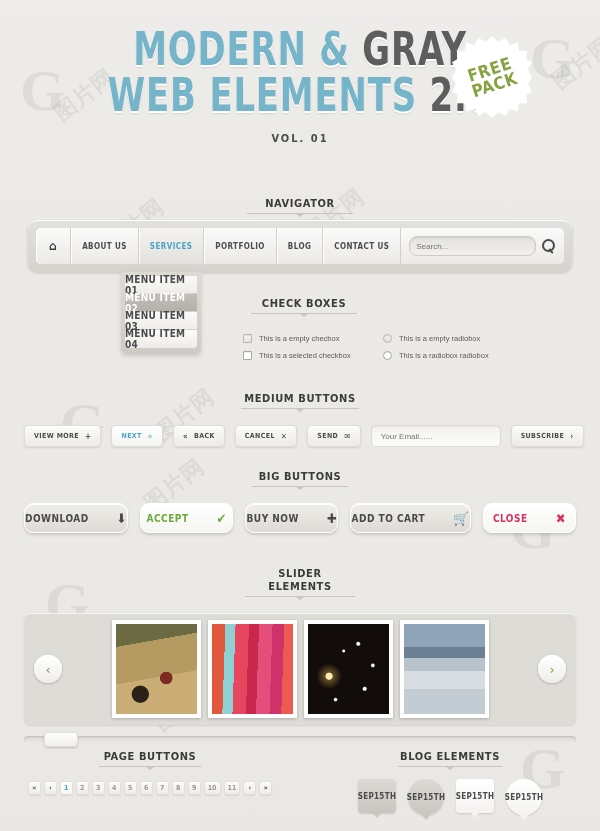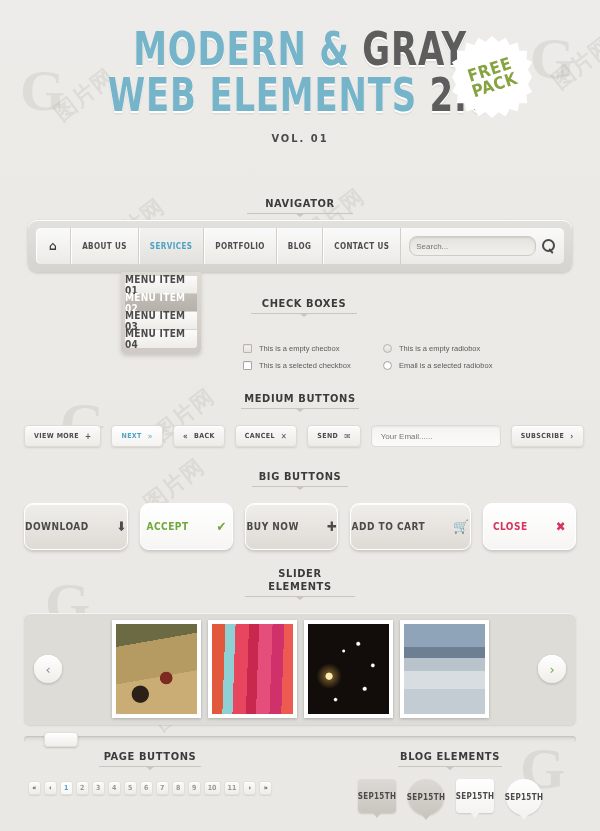--- a/index.html
+++ b/index.html
@@ -155,21 +155,21 @@
     font-weight: bold; font-size: 10px; letter-spacing: .3px;
     color: #4b4b4b; text-transform: uppercase;
     background: linear-gradient(180deg,#fbfbfa,#eeecE8);
     border-bottom: 1px solid #d6d2cb;
   }
   .dd-item.active { background: linear-gradient(180deg,#c2beb7,#b5b1aa); color: #fff; }
   .dd-item:last-child { border-bottom: none; border-radius: 0 0 3px 3px; }
 
   
   #checkboxes { position: absolute; left: 243px; top: 293px; width: 310px; }
-  .cb-grid { margin-top: 30px; display: grid; grid-template-columns: 140px 1fr; row-gap: 8px; }
+  .cb-grid { margin-top: 20px; display: grid; grid-template-columns: 140px 1fr; row-gap: 8px; }
   .cb-row { display: flex; align-items: center; gap: 7px; }
   .cb-row .lab { font-size: 7.5px; color: #5b5b5b; font-family: "Liberation Sans", sans-serif; }
   .box {
     width: 9px; height: 9px; flex: none;
     border: 1px solid #b9b5ae; border-radius: 1px;
     background: linear-gradient(180deg,#f6f5f3,#e4e2dd);
     box-shadow: inset 0 1px 1px rgba(0,0,0,.07);
   }
   .box.sel { background: #fff; border-color: #a9a5a0; }
   .radio {
@@ -205,21 +205,21 @@
     background: linear-gradient(180deg,#f4f3f1,#fbfbfa);
     box-shadow: inset 0 1px 2px rgba(0,0,0,.07);
     font-family: "Liberation Sans", sans-serif; font-size: 8px;
     color: #9a978f; padding: 0 9px; outline: none;
   }
 
   
   #big { position: absolute; left: 0; top: 466px; width: 600px; }
   .brow { margin-top: 16px; padding: 0 24px; display: flex; gap: 12px; }
   .bbtn {
-    flex: 1; height: 47px;
+    flex: 1; height: 30px;
     display: flex; align-items: center; justify-content: center; gap: 28px;
     border-radius: 9px;
     background: linear-gradient(180deg,#f0eeea,#dedbd5);
     border: 1px solid #ffffff;
     box-shadow: inset 0 1px 0 rgba(255,255,255,.95), 0 2px 3px rgba(0,0,0,.15);
     font-family: "DejaVu Sans Condensed","Liberation Sans", sans-serif;
     font-weight: bold; font-size: 10px; letter-spacing: .5px;
     color: #4a4a4a; text-transform: uppercase; white-space: nowrap;
   }
   .bbtn .bic { font-size: 13px; line-height: 1; }
@@ -414,21 +414,21 @@
       <div class="cb-row">
         <span class="radio"></span>
         <span class="lab">This is a empty radiobox</span>
       </div>
       <div class="cb-row">
         <span class="box sel"></span>
         <span class="lab">This is a selected checkbox</span>
       </div>
       <div class="cb-row">
         <span class="radio sel"></span>
-        <span class="lab">Email is a selected radiobox</span>
+        <span class="lab">This is a radiobox radiobox</span>
       </div>
     </div>
   </div>
 
   <div id="medium">
     <div class="sec-title" style="width:118px;margin:0 auto;">
       <div class="txt">MEDIUM BUTTONS</div>
       <div class="rule"></div>
     </div>
     <div class="mrow">

